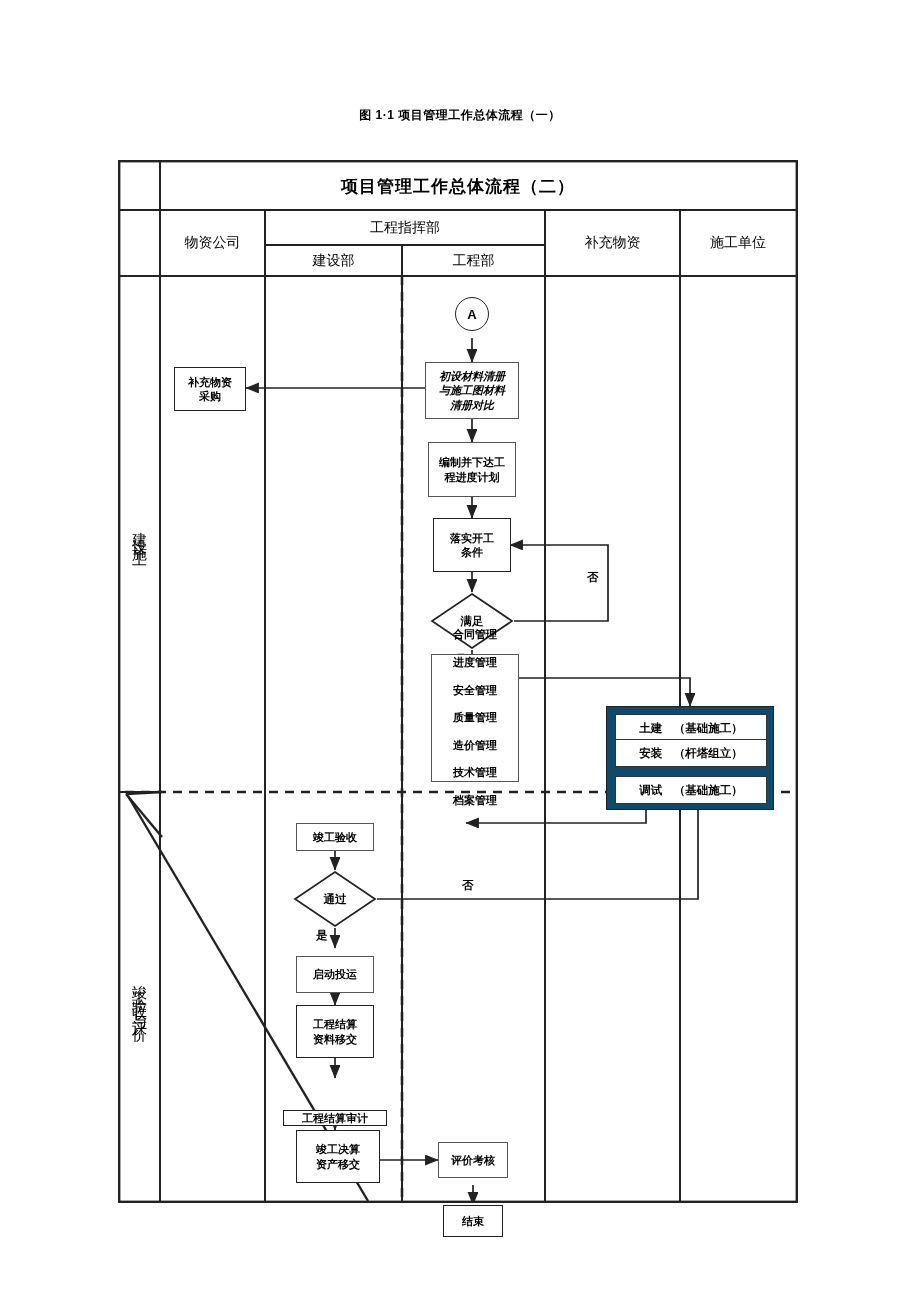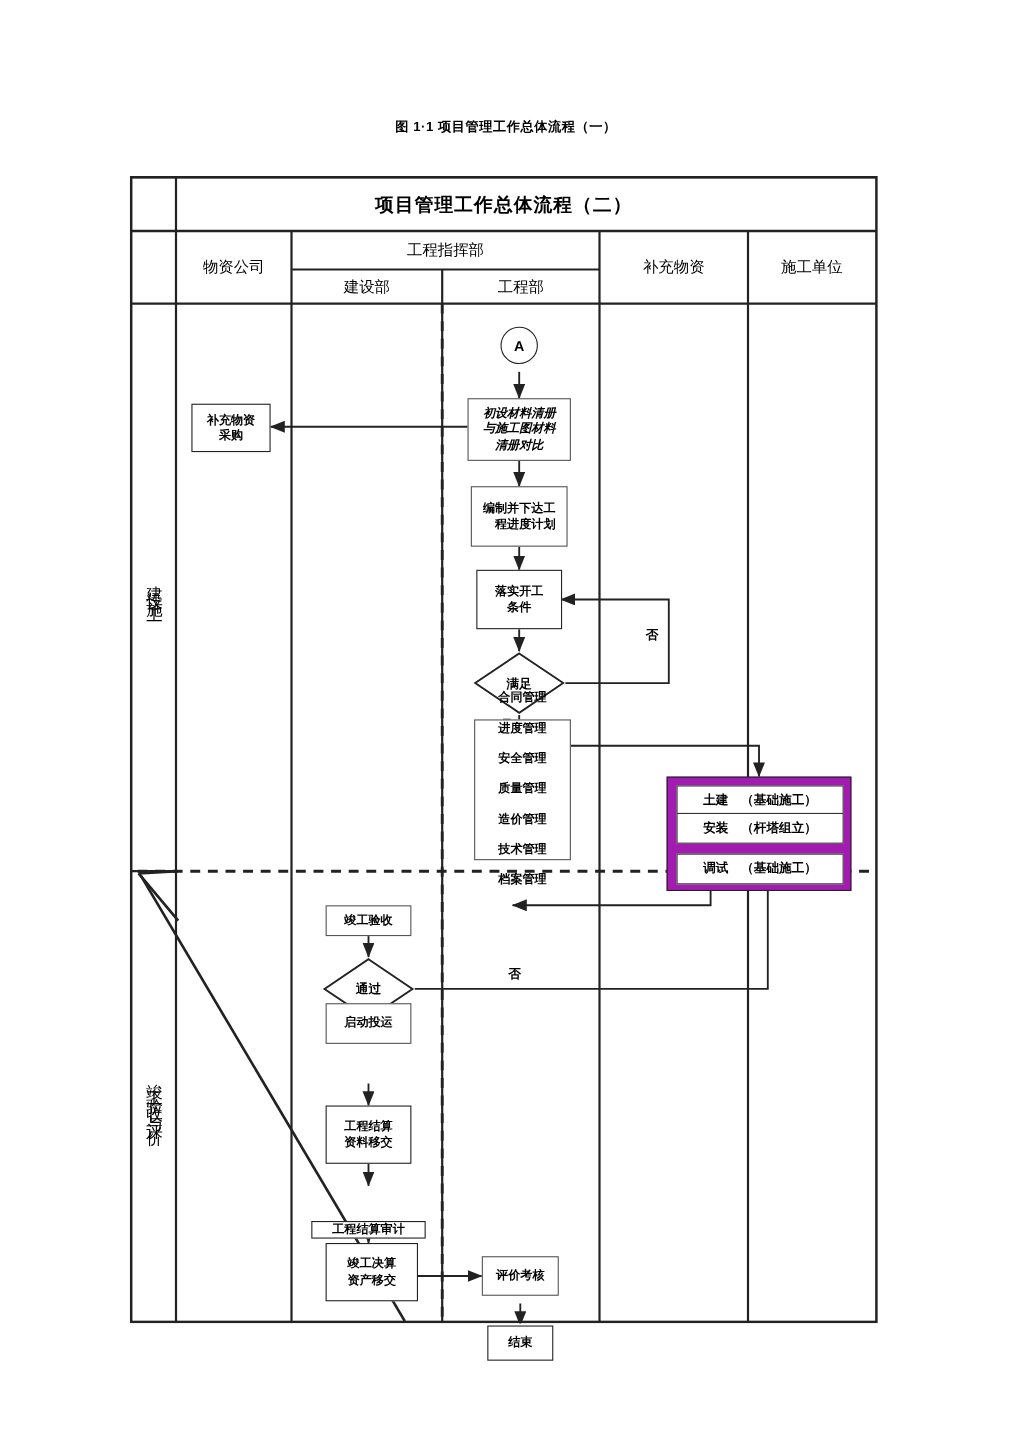--- a/index.html
+++ b/index.html
@@ -14,21 +14,21 @@
   .node{position:absolute;box-sizing:border-box;border:1.6px solid #222;background:#fff;
         display:flex;flex-direction:column;align-items:center;justify-content:center;
         font-size:11px;font-weight:bold;line-height:1.28;text-align:center;}
   .node.thin{border-width:1.3px;border-color:#555;}
   .node.inner{border:1.4px solid #333;}
   .circ{position:absolute;box-sizing:border-box;border:1.6px solid #222;border-radius:50%;background:#fff;
         display:flex;align-items:center;justify-content:center;font-size:13px;font-weight:bold;}
   .diamond{position:absolute;}
   .diamond .dlabel{position:absolute;left:0;top:0;width:100%;height:100%;display:flex;align-items:center;justify-content:center;font-size:11.5px;font-weight:bold;}
   .edge-label{position:absolute;font-size:11.5px;font-weight:bold;}
-  .group-box{position:absolute;box-sizing:border-box;border:1.6px solid #222;background:#a21caf;}
+  .group-box{position:absolute;box-sizing:border-box;border:1.6px solid #222;background:#0c4a6e;}
 </style>
 </head>
 <body>
 
 <div class="caption">图 1·1 项目管理工作总体流程（一）</div>
 
 <div id="board">
 
   <svg width="680" height="1043">
     <g stroke="#222" fill="none">
@@ -131,21 +131,21 @@
     <div style="white-space:pre-line">初设材料清册
 与施工图材料
 清册对比</div>
   </div>
 
   <div class="node" style="left:56px;top:207px;width:72px;height:44px;">
     <div style="white-space:pre-line">补充物资
 采购</div>
   </div>
 
-  <div class="node thin" style="left:310px;top:282px;width:88px;height:55px;text-align:right;">
+  <div class="node thin" style="left:310px;top:282px;width:88px;height:55px;">
     <div style="white-space:pre-line">编制并下达工
 程进度计划</div>
   </div>
 
   <div class="node" style="left:315px;top:358px;width:78px;height:54px;">
     <div style="white-space:pre-line">落实开工
 条件</div>
   </div>
 
   <div class="diamond" style="left:312px;top:432px;width:84px;height:58px;">
@@ -185,21 +185,21 @@
 
   <div class="diamond" style="left:175px;top:710px;width:84px;height:58px;">
     <svg width="84" height="58">
         <polygon points="42,2 82,29 42,56 2,29" fill="#fff" stroke="#222" stroke-width="1.7"></polygon>
       </svg>
     <div class="dlabel">通过</div>
   </div>
   <div class="edge-label" style="left:344px;top:718px;">否</div>
   <div class="edge-label" style="left:198px;top:768px;">是</div>
 
-  <div class="node thin" style="left:178px;top:752px;width:78px;height:37px;">
+  <div class="node thin" style="left:178px;top:796px;width:78px;height:37px;">
     <div>启动投运</div>
   </div>
 
   <div class="node" style="left:178px;top:845px;width:78px;height:53px;align-items:center;">
     <div style="white-space:pre-line">工程结算
 资料移交</div>
   </div>
 
   <div class="node" style="left:165px;top:950px;width:104px;height:16px;">
     <div>工程结算审计</div>

